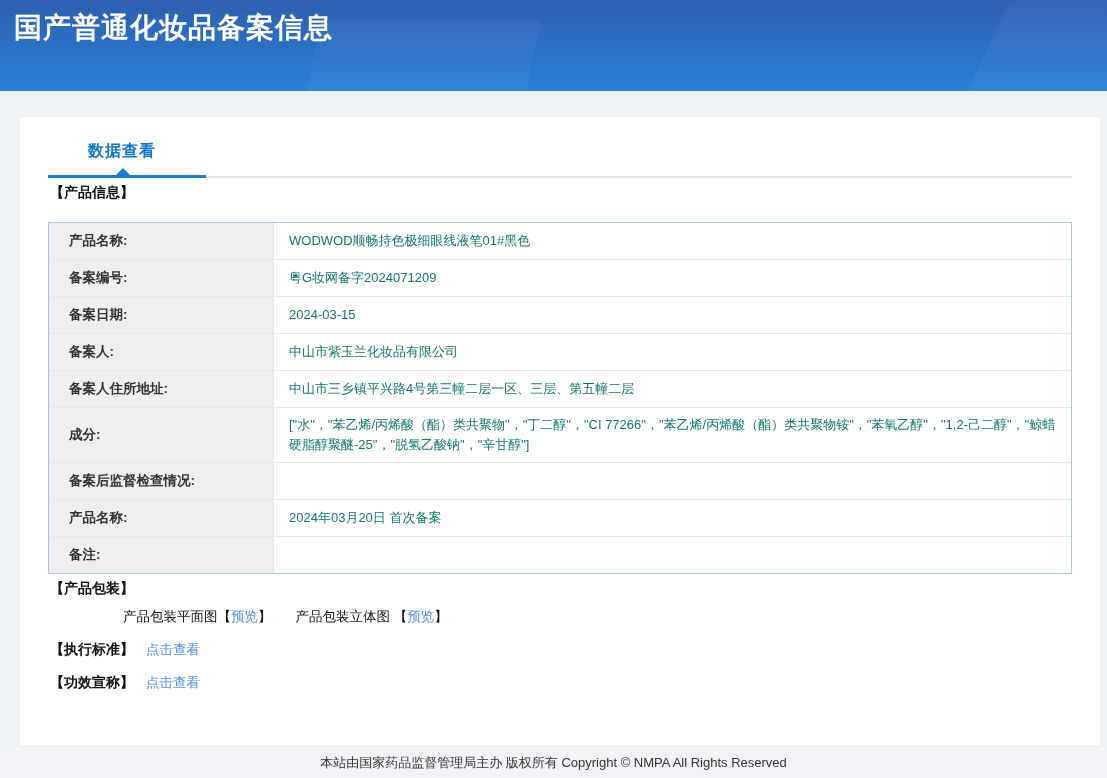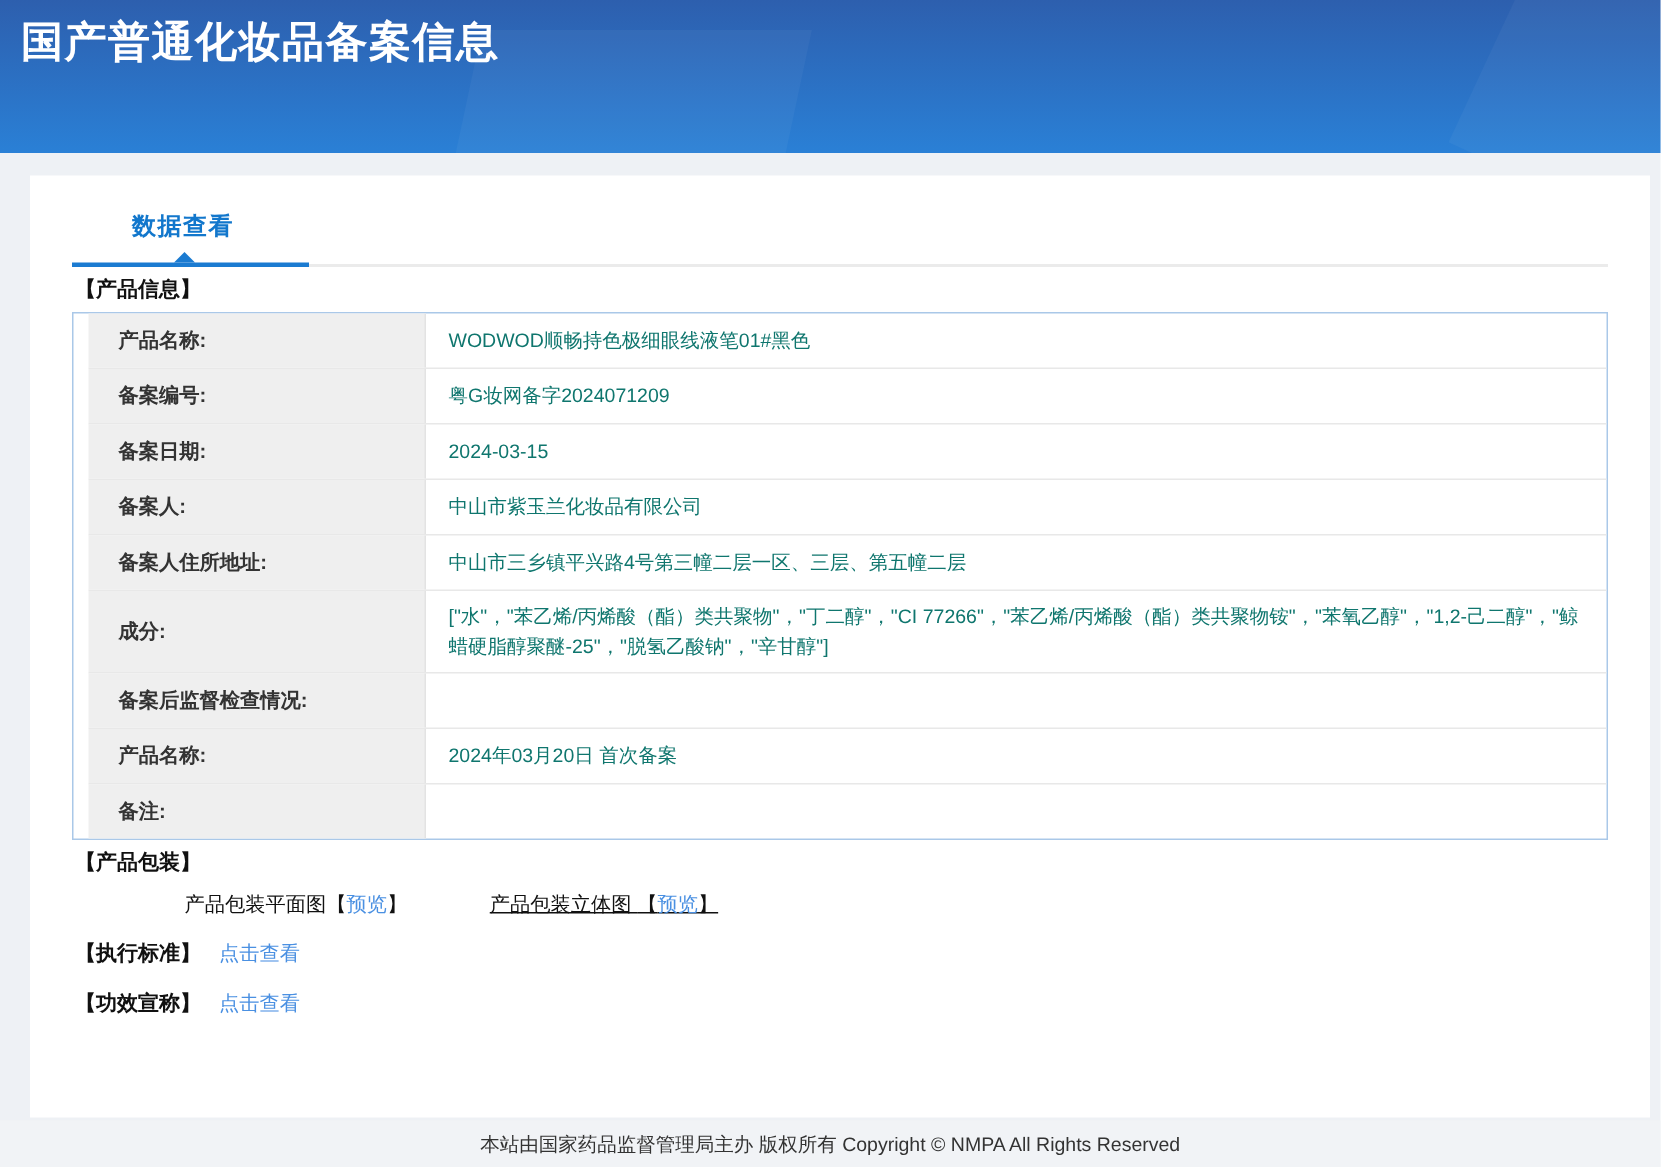--- a/index.html
+++ b/index.html
@@ -7,21 +7,21 @@
     width: 1107px; height: 778px;
     background: #eef1f5;
     font-family: "Liberation Sans", "DejaVu Sans", sans-serif;
     color: #333;
     position: relative;
     overflow: hidden;
   }
 
   
   .header {
-    height: 102px;
+    height: 91px;
     background: linear-gradient(180deg, #2d5fae 0%, #2a80d6 100%);
     position: relative;
     overflow: hidden;
   }
   .header .deco1, .header .deco2 {
     position: absolute; background: rgba(255,255,255,0.04);
   }
   .header .deco1 { width: 220px; height: 200px; left: 300px; top: 20px; transform: skewX(-12deg); }
   .header .deco2 { width: 260px; height: 220px; left: 1000px; top: -60px; transform: rotate(25deg); }
   .header-title {
@@ -61,23 +61,22 @@
   }
 
   
   .section-heading {
     font-size: 14px; font-weight: bold; color: #111;
     margin: 6px 0 0 2px;
   }
 
   
   .info-table {
-    margin-top: 6px;
+    margin-top: 20px;
     border: 1px solid #aac8e8;
-    padding-left: 10px;
   }
   .info-row { display: flex; border-bottom: 1px solid #e8e8e8; min-height: 36px; }
   .info-row:last-child { border-bottom: none; }
   .info-label {
     width: 225px; flex: 0 0 225px;
     background: #efefef;
     font-weight: bold; font-size: 13.5px; color: #333;
     display: flex; align-items: center;
     box-sizing: border-box;
     padding: 6px 10px 6px 20px;
@@ -89,21 +88,21 @@
     display: flex; align-items: center;
     box-sizing: border-box;
     padding: 7px 12px 7px 15px;
     line-height: 1.55;
     word-break: break-all;
   }
 
   
   .packaging-row { margin: 10px 0 0 0; font-size: 13.5px; display: flex; }
   .packaging-item { margin-left: 75px; color: #111; }
-  .packaging-item + .packaging-item { margin-left: 55px; text-decoration: underline; }
+  .packaging-item + .packaging-item { margin-left: 24px; }
   .link { color: #4a90e2; text-decoration: none; cursor: pointer; }
   .std-row { margin-top: 15px; font-size: 14px; display: flex; align-items: center; }
   .std-label { font-weight: bold; color: #111; margin-left: 2px; }
   .std-link { margin-left: 12px; font-size: 13.5px; }
 
   
   .footer {
     position: absolute; left: 0; bottom: 0;
     width: 100%; height: 31px;
     background: #f1f3f6;

